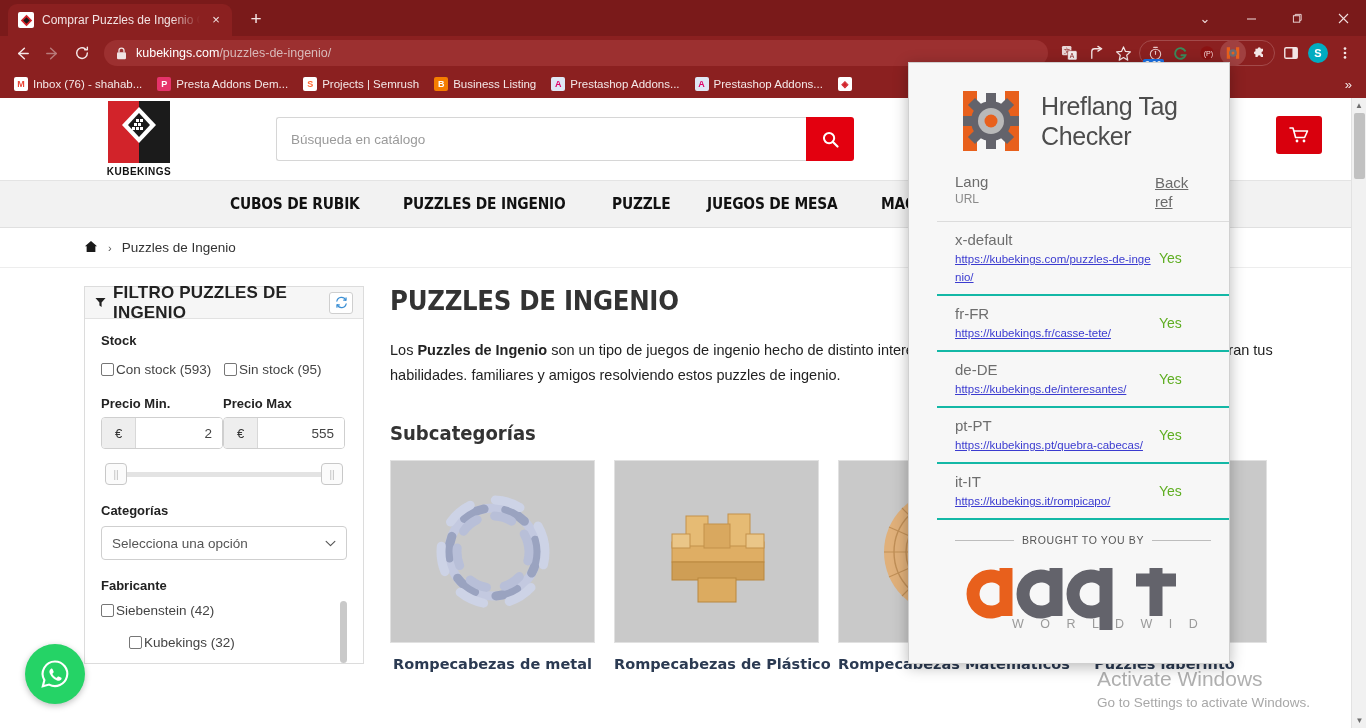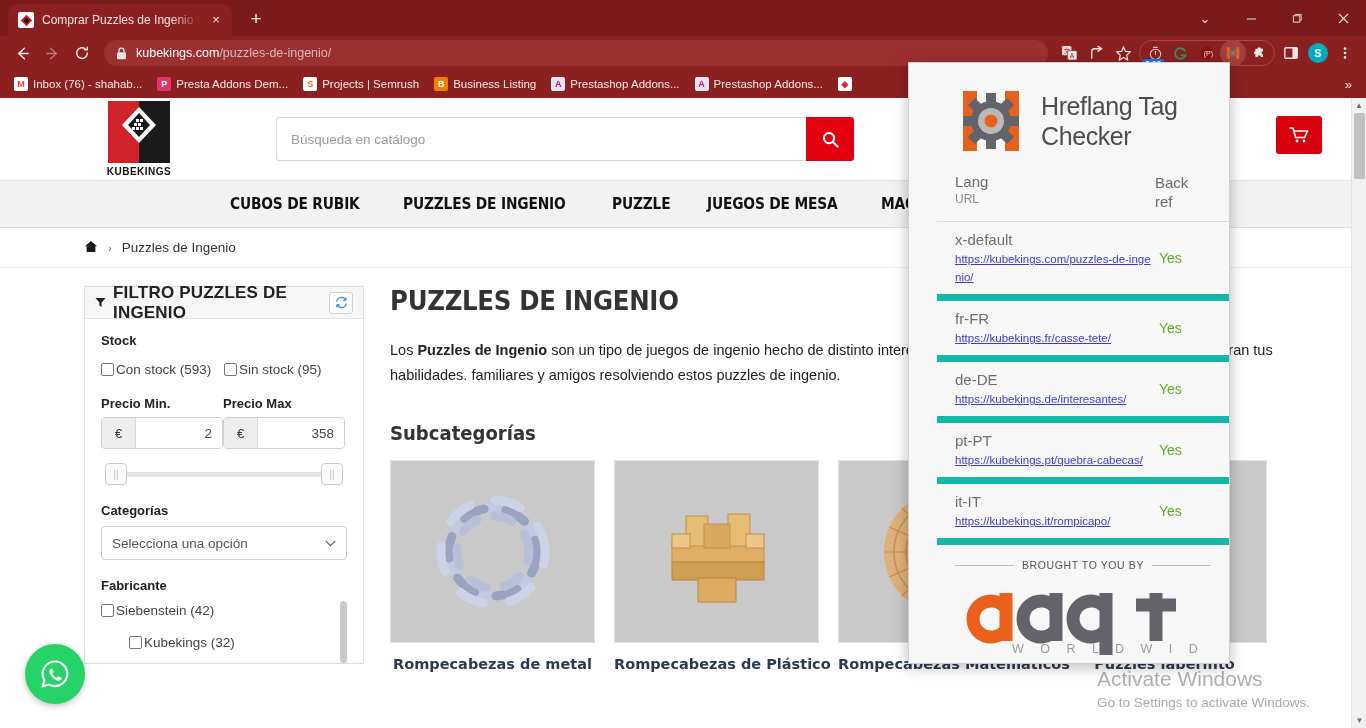--- a/index.html
+++ b/index.html
@@ -260,23 +260,23 @@
   .popup-logo { display: flex; align-items: center; padding: 22px 18px 16px 18px; gap: 14px; }
   .hl-mark { width: 72px; height: 72px; flex: 0 0 72px; }
   .hl-title { font-size: 25px; color: #4d4d4d; line-height: 30px; font-weight: 400; letter-spacing: -.4px; }
   .popup-thead {
     display: flex; padding: 0 18px 10px 18px; border-bottom: 1px solid #dcdcdc;
     align-items: flex-start;
   }
   .th-lang { flex: 1; }
   .th-main { font-size: 15px; color: #6b6b6b; }
   .th-sub { font-size: 12px; color: #8a8a8a; margin-top: 2px; }
-  .th-back { width: 56px; font-size: 15px; color: #6b6b6b; line-height: 19px; }
+  .th-back { width: 56px; font-size: 15px; color: #6b6b6b; line-height: 19px; text-decoration: underline; }
   .hl-row {
-    display: flex; padding: 9px 18px 9px 18px; border-bottom: 7px solid #14b8a6;
+    display: flex; padding: 9px 18px 9px 18px; border-bottom: 2px solid #14b8a6;
     align-items: center;
   }
   .hl-left { flex: 1; min-width: 0; padding-right: 8px; }
   .hl-lang { font-size: 15px; color: #6e6e6e; margin-bottom: 1px; }
   .hl-url { font-size: 11.5px; color: #3b3bd0; text-decoration: underline; word-break: break-all; line-height: 15px; }
   .hl-yes { width: 52px; font-size: 14px; color: #5fae22; text-align: left; }
   .popup-footer { padding: 14px 18px 10px 18px; background: #f7f7f7; }
   .brought {
     display: flex; align-items: center; gap: 8px; color: #555; font-size: 10.5px;
     letter-spacing: .6px; justify-content: center; margin-bottom: 8px;
@@ -579,21 +579,21 @@
                 <div class="price-label">Precio Min.</div>
                 <div class="price-input">
                   <span class="price-cur">€</span>
                   <span class="price-val">2</span>
                 </div>
               </div>
               <div class="price-col">
                 <div class="price-label">Precio Max</div>
                 <div class="price-input">
                   <span class="price-cur">€</span>
-                  <span class="price-val">358</span>
+                  <span class="price-val">555</span>
                 </div>
               </div>
             </div>
 
             <div class="slider">
               <div class="slider-track"></div>
               <div class="slider-handle" style="left:0;">||</div>
               <div class="slider-handle" style="right:0;">||</div>
             </div>
 

